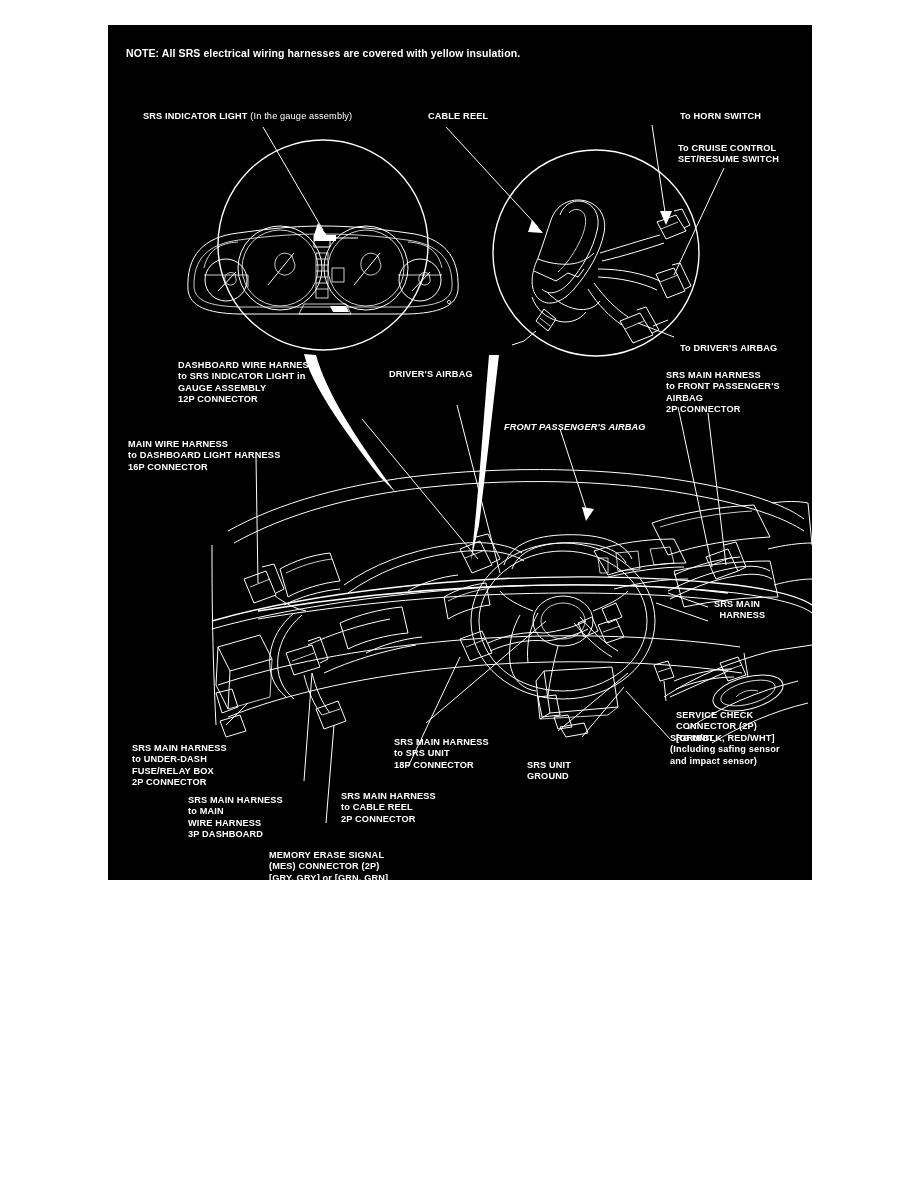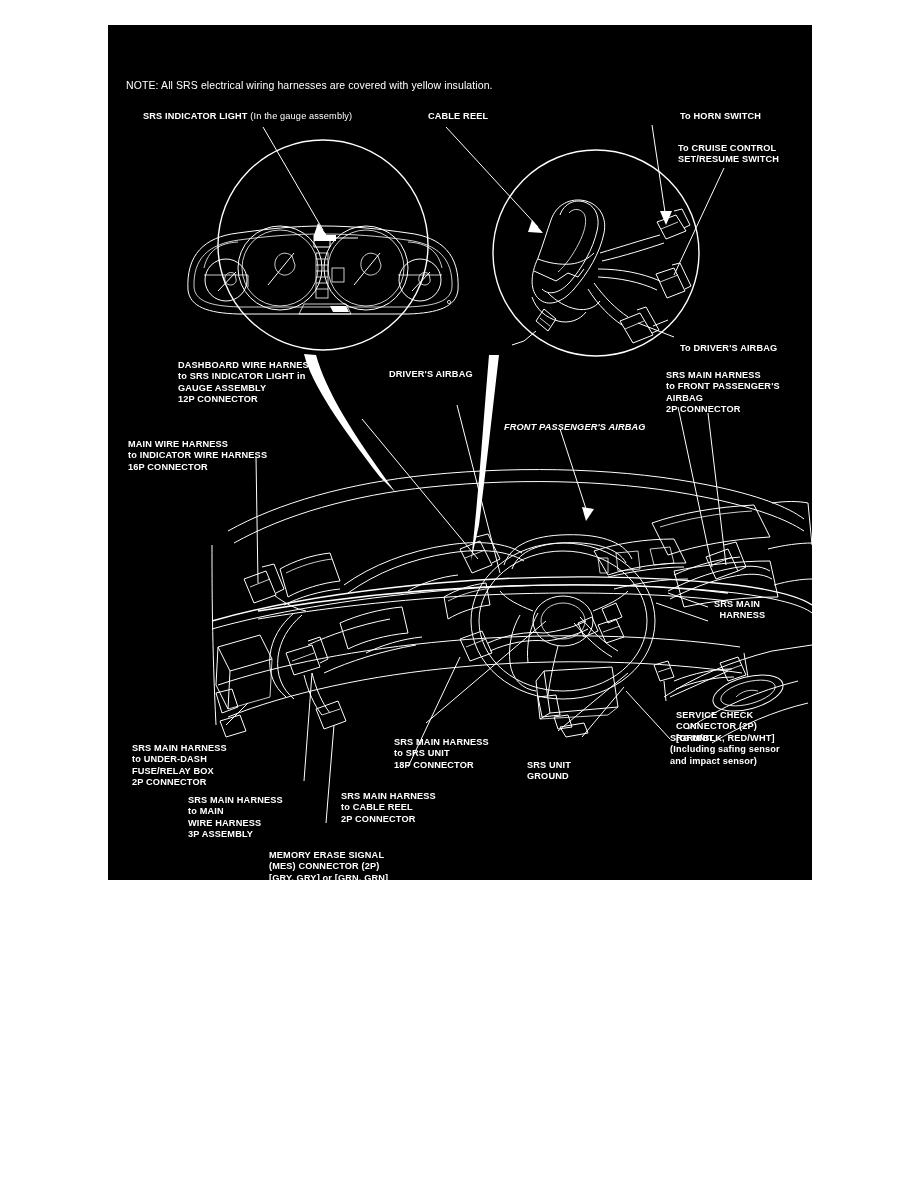--- a/index.html
+++ b/index.html
@@ -34,24 +34,23 @@
     height: 855px;
     background: #000000;
     overflow: hidden;
   }
 
   
   .note {
     position: absolute;
     color: #ffffff;
     font-size: 10.5px;
-    font-weight: 400;
+    font-weight: 700;
     letter-spacing: 0.1px;
     white-space: nowrap;
-    margin-top: 32px;
   }
   .lbl {
     position: absolute;
     color: #ffffff;
     font-size: 9.2px;
     font-weight: bold;
     line-height: 11.4px;
     letter-spacing: 0.15px;
     white-space: pre;
   }
@@ -375,35 +374,35 @@
     <div class="lbl" style="left:572px; top:86px;"><span>To HORN SWITCH</span></div>
 
     <div class="lbl" style="left:570px; top:118px;"><span>To CRUISE CONTROL</span><br><span>SET/RESUME SWITCH</span></div>
 
     <div class="lbl" style="left:572px; top:318px;"><span>To DRIVER'S AIRBAG</span></div>
 
     <div class="lbl" style="left:70px; top:335px;"><span>DASHBOARD WIRE HARNESS</span><br><span>to SRS INDICATOR LIGHT in</span><br><span>GAUGE ASSEMBLY</span><br><span>12P CONNECTOR</span></div>
 
     <div class="lbl" style="left:281px; top:344px;"><span>DRIVER'S AIRBAG</span></div>
 
-    <div class="lbl" style="left:20px; top:414px;"><span>MAIN WIRE HARNESS</span><br><span>to INDICATOR WIRE HARNESS</span><br><span>16P CONNECTOR</span></div>
+    <div class="lbl" style="left:20px; top:414px;"><span>MAIN WIRE HARNESS</span><br><span>to DASHBOARD LIGHT HARNESS</span><br><span>16P CONNECTOR</span></div>
 
     <div class="lbl" style="left:396px; top:397px;font-style:italic;"><span>FRONT PASSENGER'S AIRBAG</span></div>
 
     <div class="lbl" style="left:558px; top:345px;"><span>SRS MAIN HARNESS</span><br><span>to FRONT PASSENGER'S</span><br><span>AIRBAG</span><br><span>2P CONNECTOR</span></div>
 
     <div class="lbl" style="left:606px; top:574px;"><span>SRS MAIN</span><br>&nbsp;&nbsp;<span>HARNESS</span></div>
 
     <div class="lbl" style="left:568px; top:663px;margin-top:22px;"><span>SERVICE CHECK</span><br><span>CONNECTOR (2P)</span><br><span>[GRN/BLK, RED/WHT]</span></div>
 
     <div class="lbl" style="left:562px; top:708px;"><span>SRS UNIT</span><br><span>(Including safing sensor</span><br><span>and impact sensor)</span></div>
 
     <div class="lbl" style="left:24px; top:718px;"><span>SRS MAIN HARNESS</span><br><span>to UNDER-DASH</span><br><span>FUSE/RELAY BOX</span><br><span>2P CONNECTOR</span></div>
 
-    <div class="lbl" style="left:80px; top:770px;"><span>SRS MAIN HARNESS</span><br><span>to MAIN</span><br><span>WIRE HARNESS</span><br><span>3P ASSEMBLY</span></div>
+    <div class="lbl" style="left:80px; top:770px;"><span>SRS MAIN HARNESS</span><br><span>to MAIN</span><br><span>WIRE HARNESS</span><br><span>3P DASHBOARD</span></div>
 
     <div class="lbl" style="left:161px; top:812px;margin-top:13px;"><span>MEMORY ERASE SIGNAL</span><br><span>(MES) CONNECTOR (2P)</span><br><span>[GRY, GRY] or [GRN, GRN]</span></div>
 
     <div class="lbl" style="left:233px; top:766px;"><span>SRS MAIN HARNESS</span><br><span>to CABLE REEL</span><br><span>2P CONNECTOR</span></div>
 
     <div class="lbl" style="left:286px; top:712px;"><span>SRS MAIN HARNESS</span><br><span>to SRS UNIT</span><br><span>18P CONNECTOR</span></div>
 
     <div class="lbl" style="left:419px; top:735px;"><span>SRS UNIT</span><br><span>GROUND</span></div>
 
   </div>

